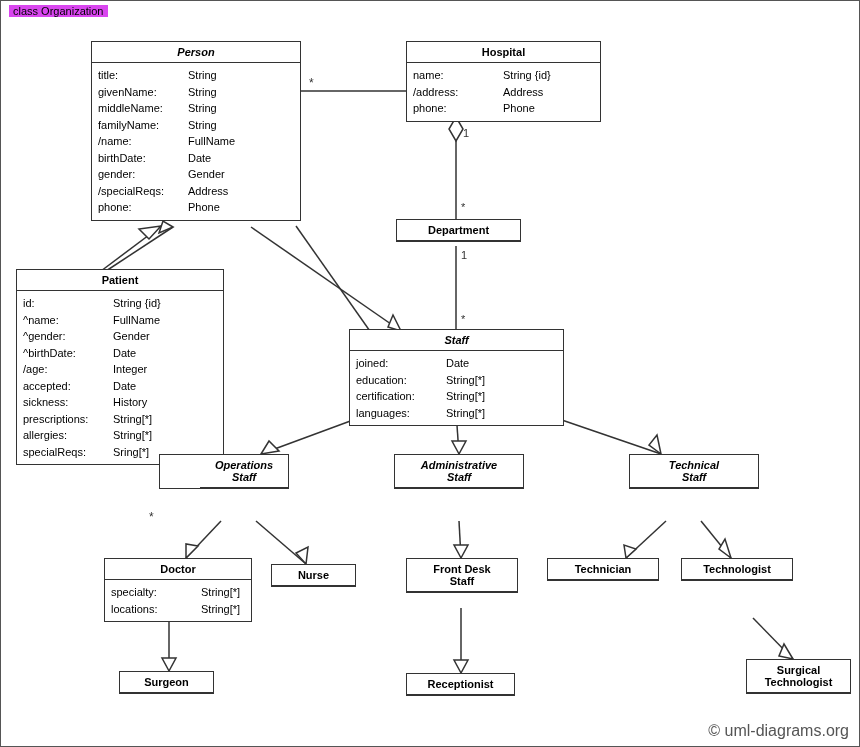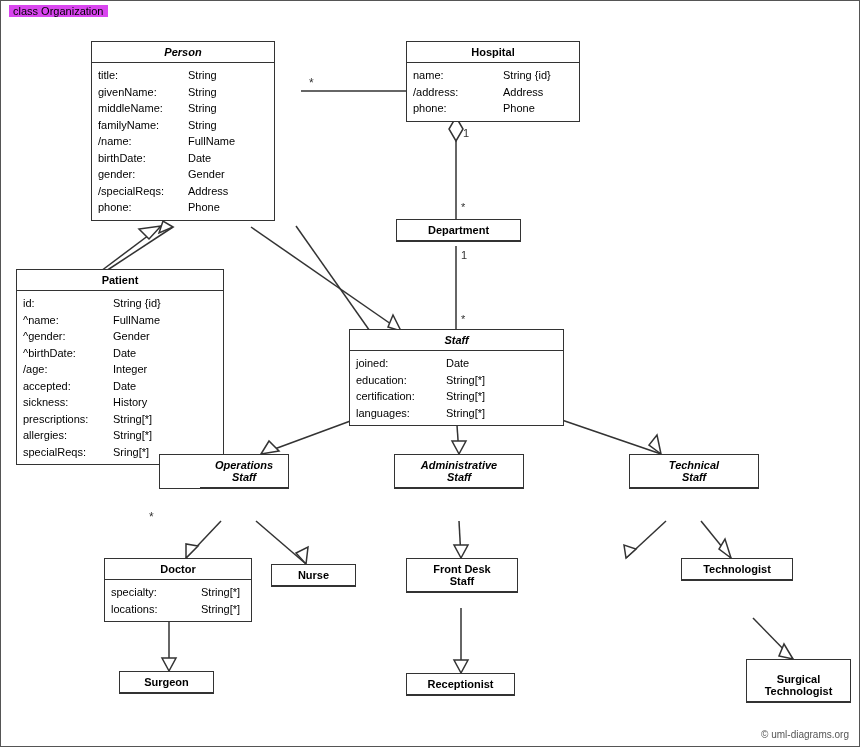--- a/index.html
+++ b/index.html
@@ -60,21 +60,21 @@
       top: 0;
       left: 0;
       width: 860px;
       height: 747px;
       pointer-events: none;
     }
     .copyright {
       position: absolute;
       bottom: 6px;
       right: 10px;
-      font-size: 10px;
+      font-size: 16px;
       color: #555;
     }
   </style>
 </head>
 <body>
 
 <div id="diagram-container">
   <span class="class-label">class Organization</span>
 
   <svg class="arrows">
@@ -141,21 +141,21 @@
     <polygon points="400,330 387,326 392,314" fill="white" stroke="#333" stroke-width="1.5"></polygon>
 
     <text x="32" y="435" font-size="12" fill="#333">*</text>
 
     <text x="148" y="520" font-size="12" fill="#333">*</text>
 
     <line x1="100" y1="430" x2="190" y2="453" stroke="#333" stroke-width="1.5" stroke-dasharray="none"></line>
 
   </svg>
 
-  <div class="uml-class" style="left:90px; top:40px; width:184px;">
+  <div class="uml-class" style="left:90px; top:40px; width:210px;">
     <div class="class-header italic">Person</div>
     <div class="class-body">
       <div class="attr-row">
           <span class="attr-name">title:</span>
           <span class="attr-type">String</span>
         </div>
       <div class="attr-row">
           <span class="attr-name">givenName:</span>
           <span class="attr-type">String</span>
         </div>
@@ -183,21 +183,21 @@
           <span class="attr-name">/specialReqs:</span>
           <span class="attr-type">Address</span>
         </div>
       <div class="attr-row">
           <span class="attr-name">phone:</span>
           <span class="attr-type">Phone</span>
         </div>
     </div>
   </div>
 
-  <div class="uml-class" style="left:405px; top:40px; width:174px;">
+  <div class="uml-class" style="left:405px; top:40px; width:195px;">
     <div class="class-header">Hospital</div>
     <div class="class-body">
       <div class="attr-row">
           <span class="attr-name">name:</span>
           <span class="attr-type">String {id}</span>
         </div>
       <div class="attr-row">
           <span class="attr-name">/address:</span>
           <span class="attr-type">Address</span>
         </div>
@@ -311,32 +311,35 @@
 
   <div class="uml-class" style="left:270px; top:563px; width:85px;">
     <div class="class-header">Nurse</div>
   </div>
 
   <div class="uml-class" style="left:405px; top:557px; width:112px; text-align:center;">
     <div class="class-header" style="white-space:pre-line;">Front Desk
 Staff</div>
   </div>
 
+  <div class="uml-class" style="left:546px; top:557px; width:112px;">
+    <div class="class-header">Technician</div>
+  </div>
 
   <div class="uml-class" style="left:680px; top:557px; width:112px;">
     <div class="class-header">Technologist</div>
   </div>
 
   <div class="uml-class" style="left:118px; top:670px; width:95px;">
     <div class="class-header">Surgeon</div>
   </div>
 
   <div class="uml-class" style="left:405px; top:672px; width:109px;">
     <div class="class-header">Receptionist</div>
   </div>
 
   <div class="uml-class" style="left:745px; top:658px; width:105px; text-align:center;">
-    <div class="class-header" style="white-space:pre-line;margin-top:9px;">Surgical
+    <div class="class-header" style="white-space:pre-line;">Surgical
 Technologist</div>
   </div>
 
   <div class="copyright">© uml-diagrams.org</div>
 </div>
 
 </body></html>

